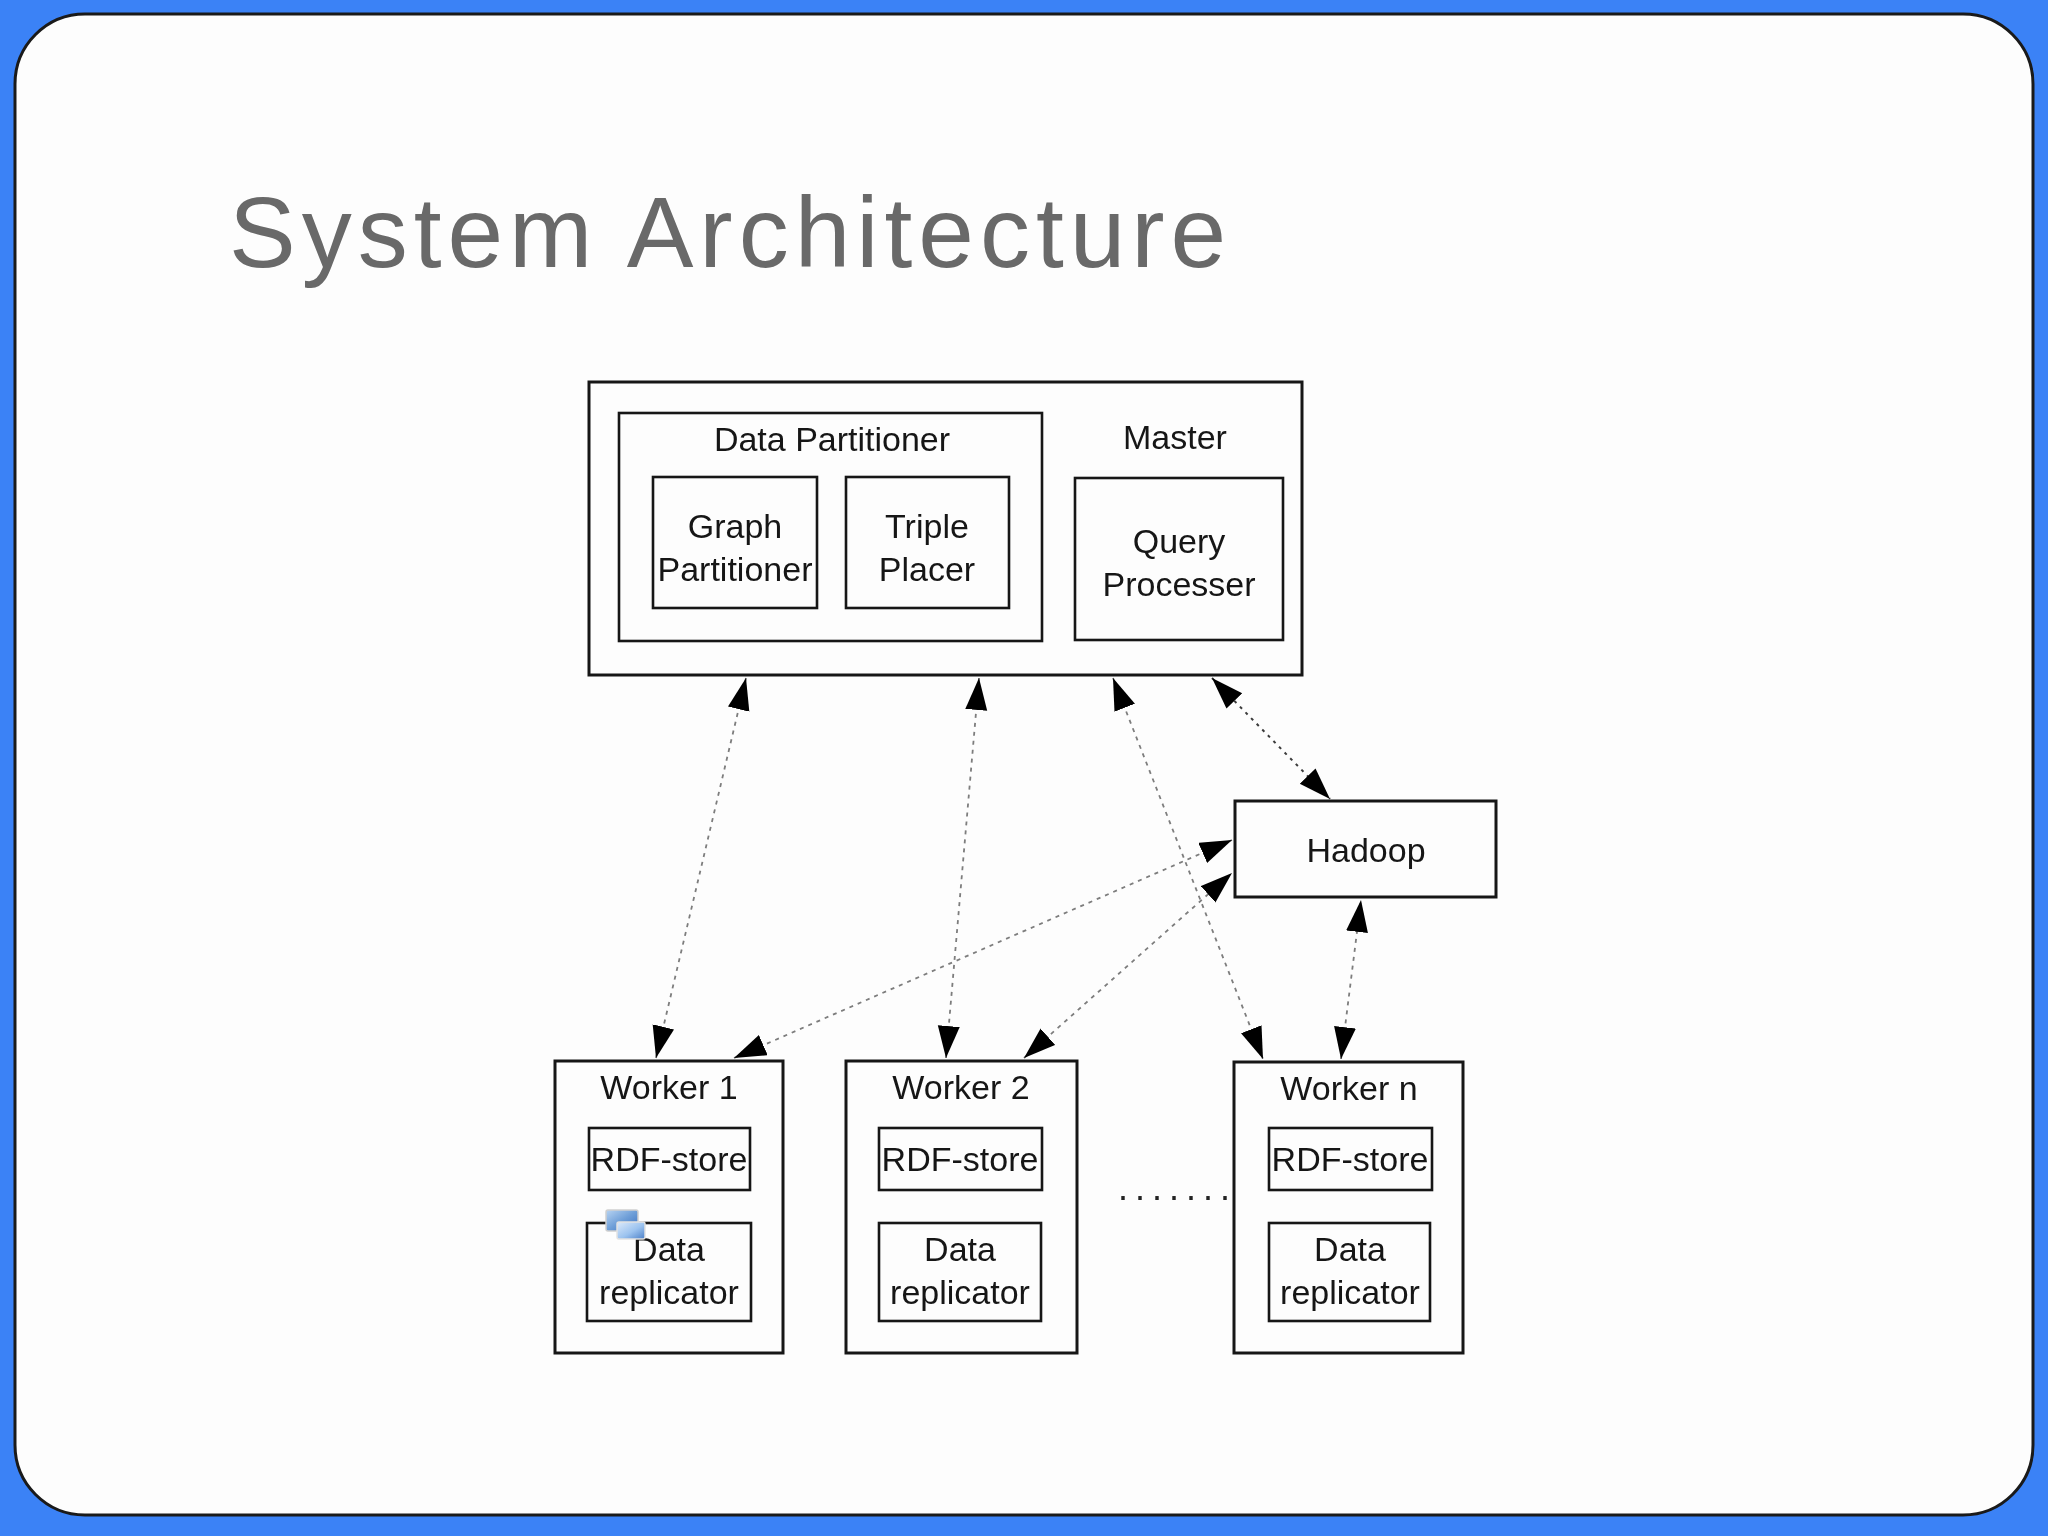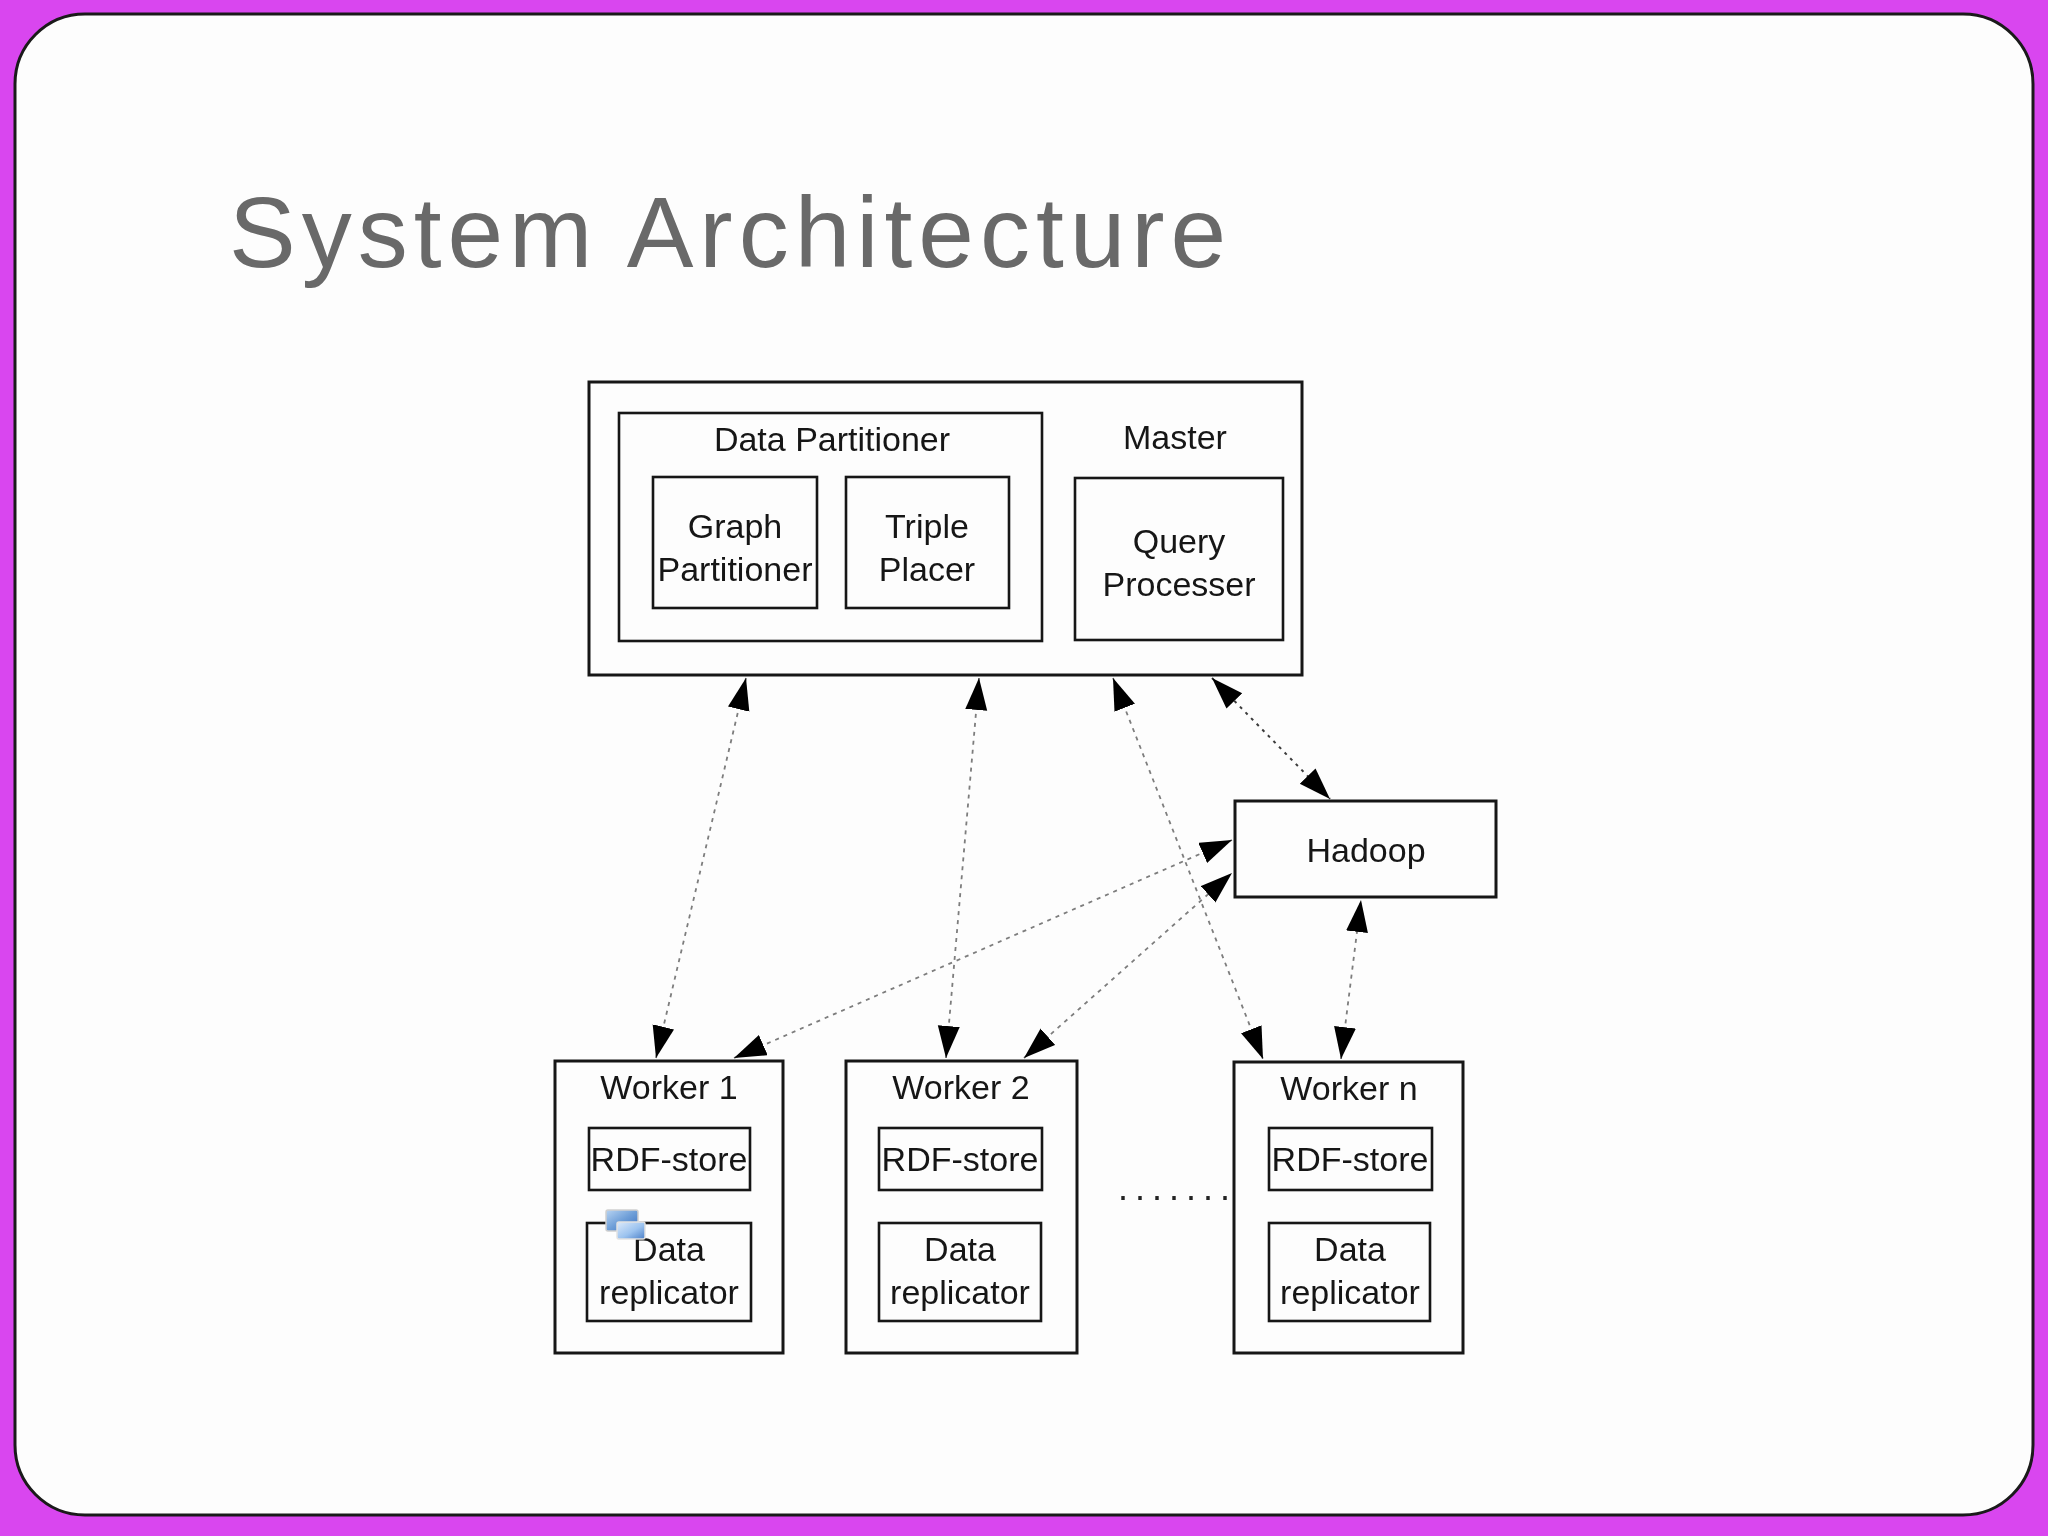--- a/index.html
+++ b/index.html
@@ -1,19 +1,19 @@
 <!DOCTYPE html>
 <html><head>
 <meta charset="utf-8">
 <style>
   html,body{margin:0;padding:0;background:#ffffff;}
   #slide-canvas{
     position:relative;
     width:2048px;height:1536px;
-    background:#d946ef;
+    background:#3b82f6;
     overflow:hidden;
     font-family:"Liberation Sans","DejaVu Sans",sans-serif;
   }
   svg{display:block;}
   .box{fill:#fdfdfd;stroke:#161616;stroke-width:3;}
   .box-thin{stroke-width:2.6;}
   text{font-family:"Liberation Sans","DejaVu Sans",sans-serif;fill:#161616;}
   .lbl{font-size:34px;}
   .title-text{font-size:100px;fill:#696969;letter-spacing:6px;}
   .dots{font-size:36px;letter-spacing:7px;fill:#222222;}

